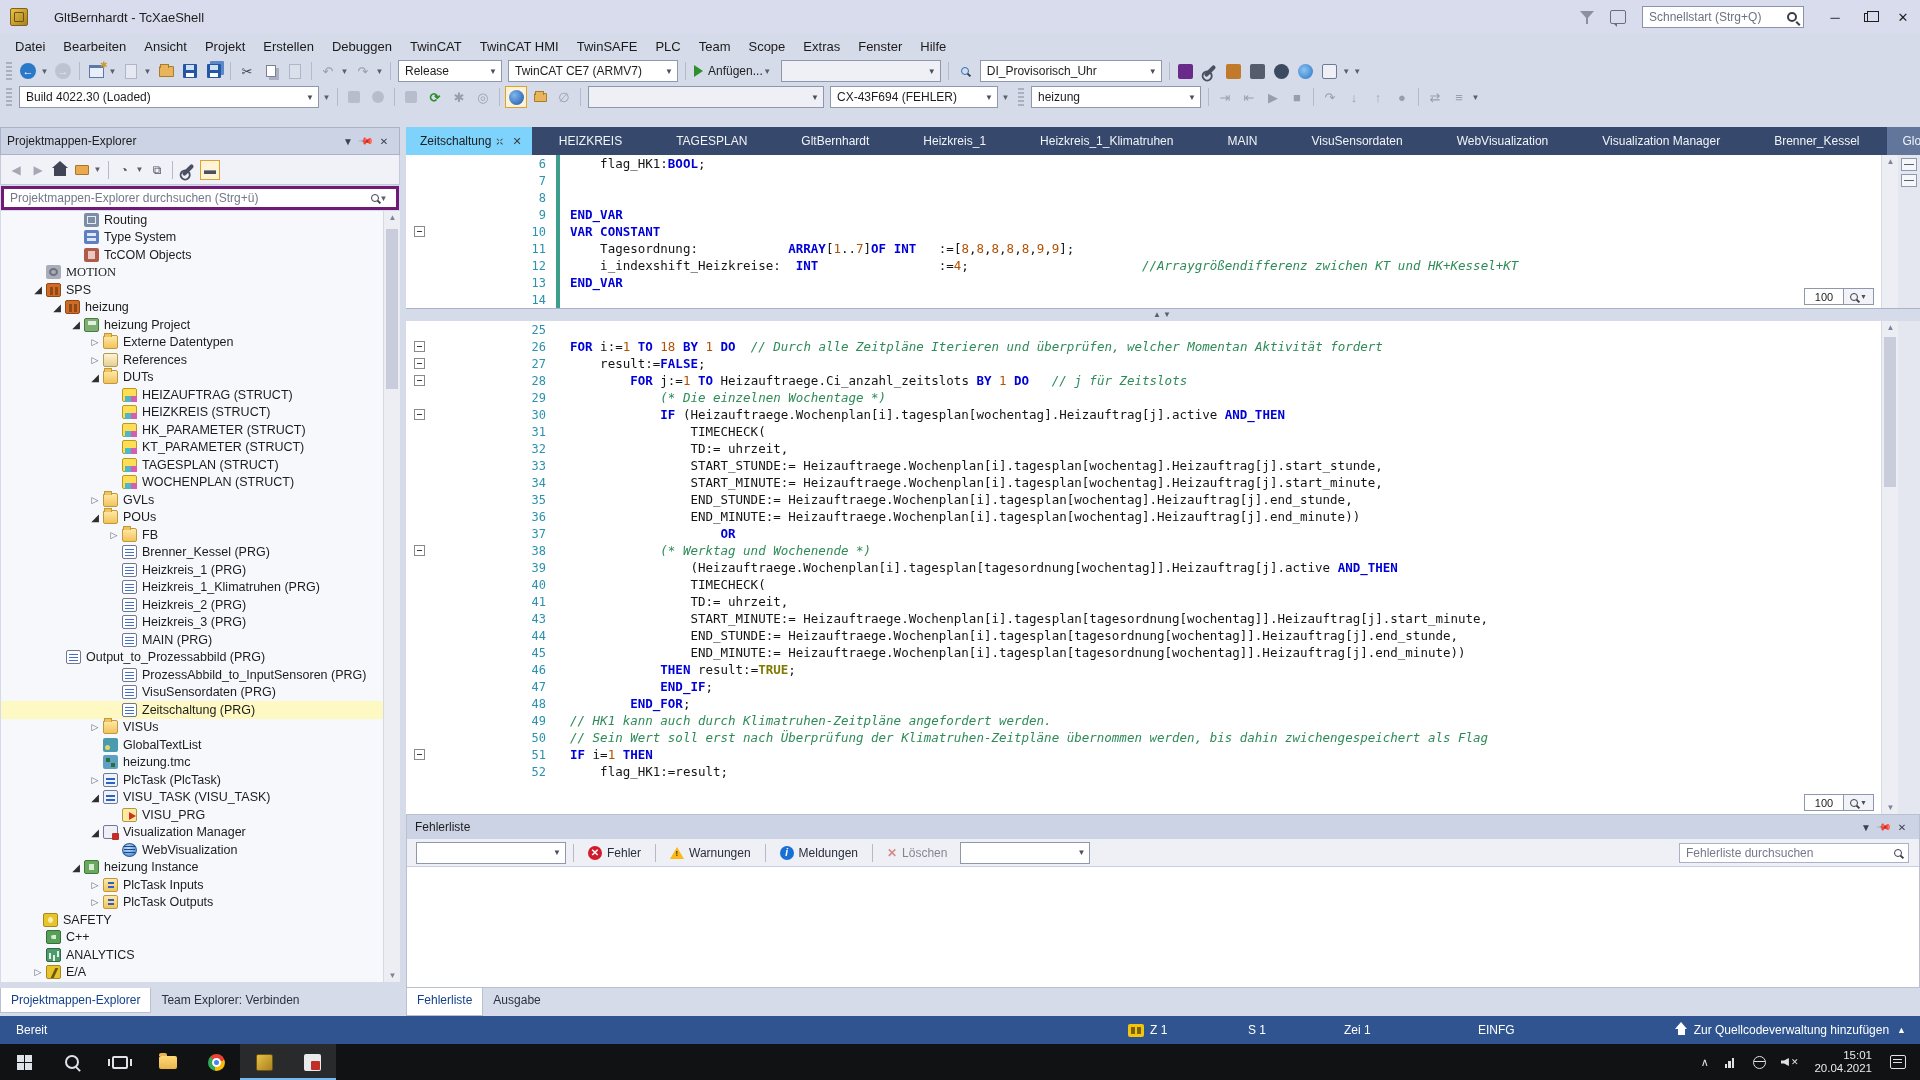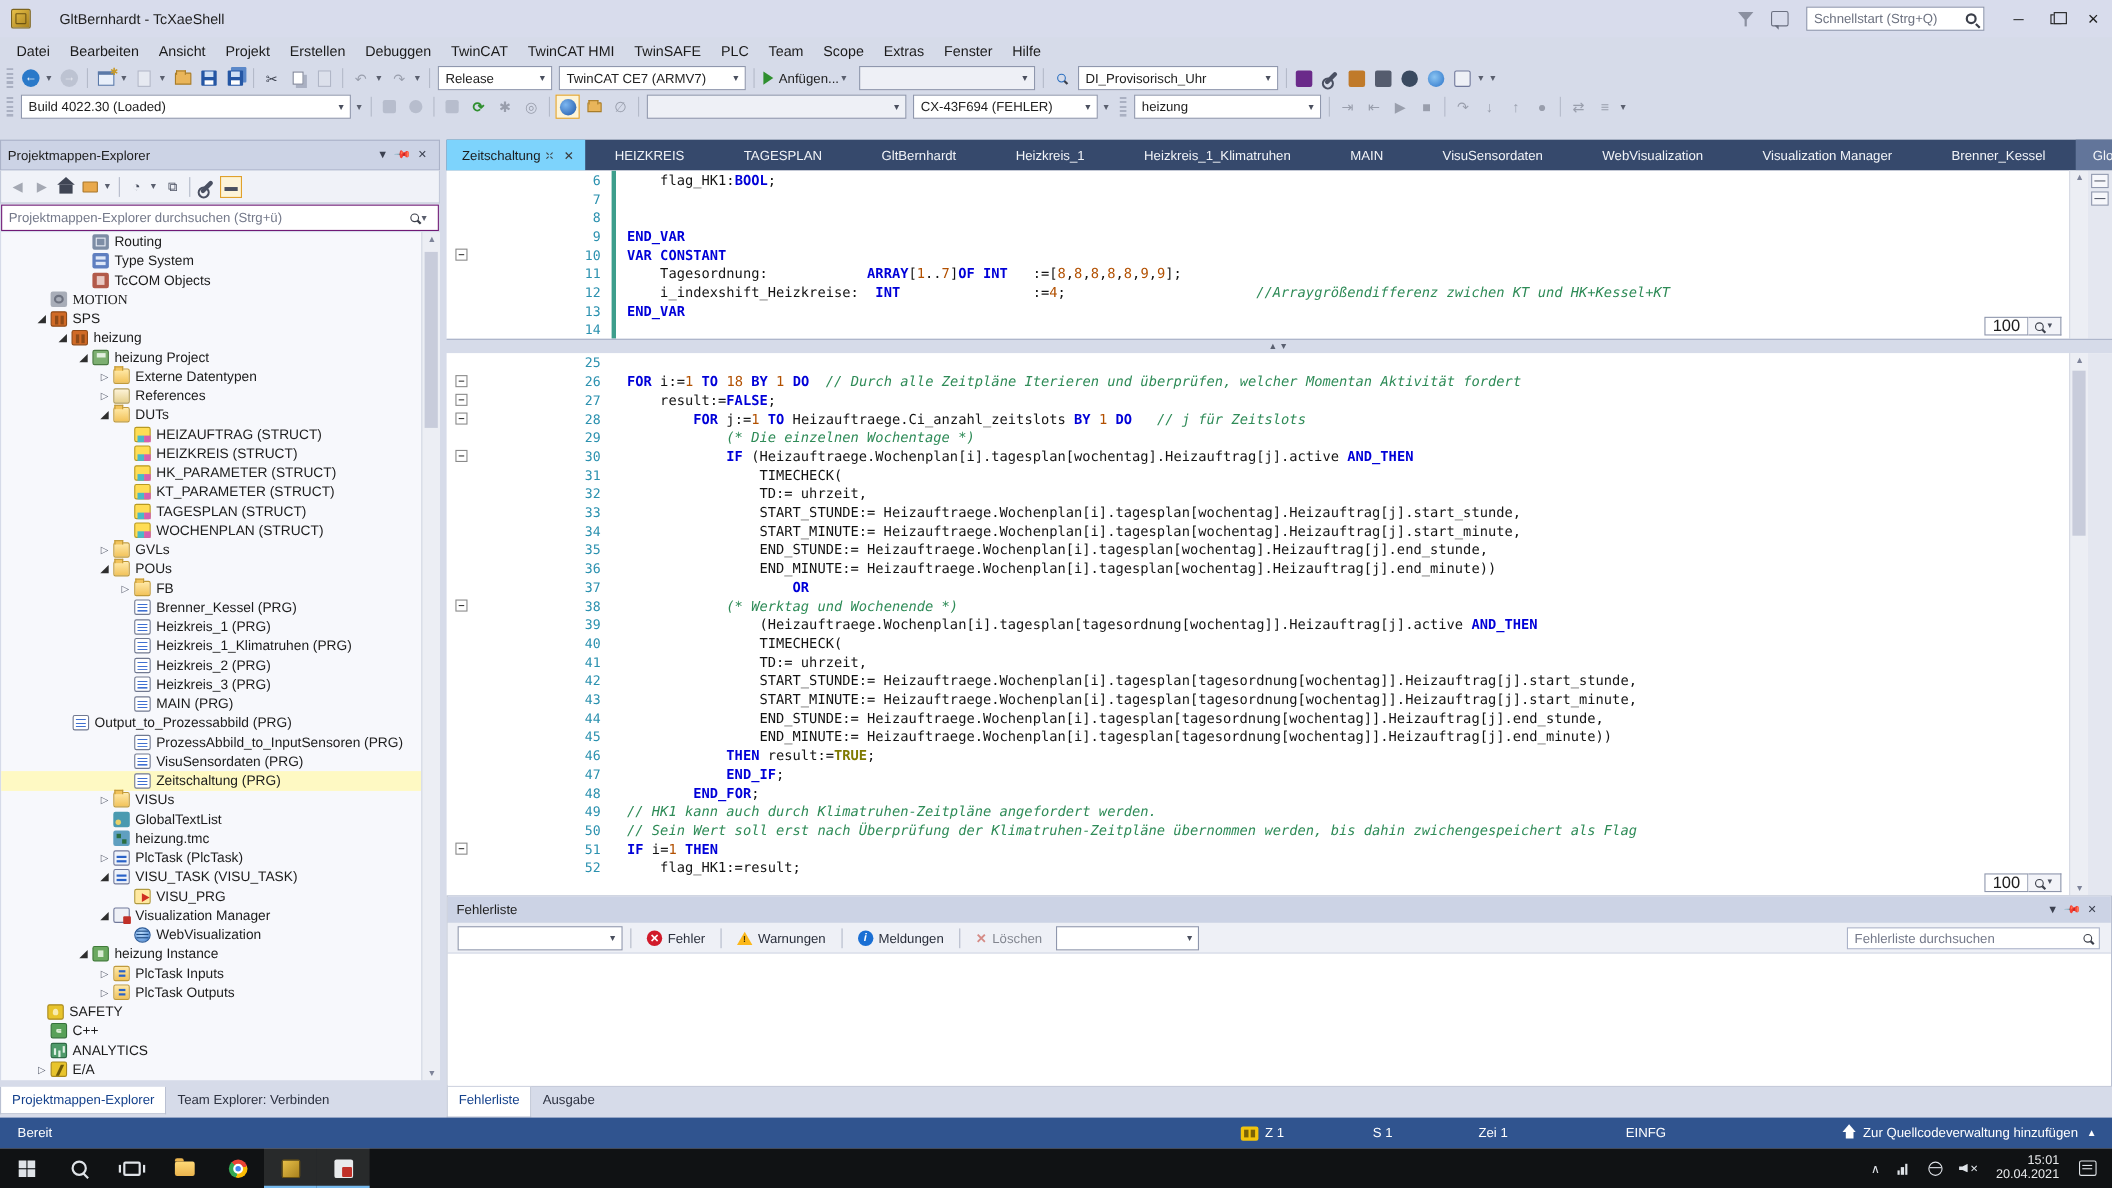--- a/index.html
+++ b/index.html
@@ -84,21 +84,21 @@
   .phbtn { width:18px; text-align:center; color:#3c4150; font-size:10px; }
   .exp-toolbar { position:absolute; left:0; top:45px; width:400px; height:30px; background:#f0f2f8;
     border:1px solid #c4cada; border-top:none; display:flex; align-items:center; padding:0 4px;}
   .eti { width:20px; height:20px; display:flex; align-items:center; justify-content:center;
     font-size:12px; color:#4a5060; margin:0 1px;}
   .home { width:12px; height:8px; background:#3f4554; position:relative; margin-top:4px;}
   .home::before{content:"";position:absolute;left:-2px;top:-7px;border-left:8px solid transparent;border-right:8px solid transparent;border-bottom:7px solid #3f4554;}
   .syncf { width:14px; height:10px; background:#e9a94c; border:1px solid #a8762a; border-radius:1px; position:relative;}
   .pressed { border:1px solid #e0a12c; background:#fdf4d8; }
   .exp-search { position:absolute; left:1px; top:76px; width:398px; height:24px; background:#fff;
-    border:1px solid #701a75; display:flex; align-items:center; padding:0 6px;}
+    border:3px solid #701a75; display:flex; align-items:center; padding:0 6px;}
   .exp-search span.ph { flex:1; font-size:12px; color:#74798a; white-space:nowrap; overflow:hidden;}
   .tree { position:absolute; left:1px; top:101px; width:382px; height:771px; background:#f7f8fc; overflow:hidden;}
   .treerail { position:absolute; right:0; top:101px; width:17px; height:771px; background:#eceef4; border-left:1px solid #d5d9e4;}
   .treerail .th { position:absolute; left:2px; top:18px; width:12px; height:160px; background:#c8ccdb; }
   .railarrow { position:absolute; left:0; width:17px; text-align:center; font-size:8px; color:#7d8399; }
   .trow { height:17.5px; display:flex; align-items:center; font-size:12.5px; color:#1c1c1c; white-space:nowrap;}
   .trow.sel { background:#fef9c3; }
   .texp { width:16px; flex:none; text-align:center; font-size:9px; color:#5a5f6e; }
   .texp.open { color:#2e2e2e; font-size:10px; }
   .ti { width:15px; height:14px; margin-right:5px; flex:none; border-radius:2px; position:relative;}
@@ -160,21 +160,21 @@
   .tk-k { color:#0000d8; font-weight:bold; }
   .tk-p { color:#141414; }
   .tk-n { color:#b25000; }
   .tk-c { color:#2e8b57; font-style:italic; }
   .tk-b { color:#7f7a00; font-weight:bold; }
   .rail { position:absolute; right:22px; top:0; bottom:0; width:17px; background:#eceef4; border-left:1px solid #d5d9e4;}
   .outerstrip { position:absolute; right:0; top:0; bottom:0; width:22px; background:#e4e7f0; }
   .splitbtn { width:16px; height:13px; border:1px solid #8f97ad; background:#f6f7fb; margin:3px auto 0; position:relative;}
   .splitbtn::after{content:"";position:absolute;left:2px;right:2px;top:5px;height:1px;background:#5a6070;}
   .zoomctl { position:absolute; right:46px; bottom:3px; display:flex; align-items:center; }
-  .zoombox { width:40px; height:17px; background:#fff; border:1px solid #8f97ad; font-size:15px;
+  .zoombox { width:40px; height:17px; background:#fff; border:1px solid #8f97ad; font-size:11px;
     display:flex; align-items:center; justify-content:center; color:#1d1d1d;}
   .zoommag { width:30px; height:17px; background:#f2f3f8; border:1px solid #8f97ad; border-left:none;
     display:flex; align-items:center; justify-content:center; gap:2px;}
   .mag.small { width:8px; height:8px; border-width:1.5px;} .mag.small::after{left:6px;top:5px;height:4px;}
 
   
   .errorlist { position:absolute; left:0; top:704px; width:1514px; height:174px; background:#fff; border:1px solid #b9c0d2;}
   .el-head { height:24px; background:#ccd3e5; display:flex; align-items:center; padding:0 8px; }
   .el-head .pt { flex:1; font-size:12px; color:#1d1d1d; }
   .el-toolbar { height:28px; background:#eef0f6; border-bottom:1px solid #c9cfe0; display:flex; align-items:center; padding:0 6px;}
@@ -871,24 +871,20 @@
             </div>
             <div class="cline">
               <span class="lnum">40</span>
               <span class="codetext"><span class="tk-p">                TIMECHECK(</span></span>
             </div>
             <div class="cline">
               <span class="lnum">41</span>
               <span class="codetext"><span class="tk-p">                TD:= uhrzeit,</span></span>
             </div>
             <div class="cline">
-              <span class="lnum">42</span>
-              <span class="codetext"><span class="tk-p">                START_STUNDE:= Heizauftraege.Wochenplan[i].tagesplan[tagesordnung[wochentag]].Heizauftrag[j].start_stunde,</span></span>
-            </div>
-            <div class="cline">
               <span class="lnum">43</span>
               <span class="codetext"><span class="tk-p">                START_MINUTE:= Heizauftraege.Wochenplan[i].tagesplan[tagesordnung[wochentag]].Heizauftrag[j].start_minute,</span></span>
             </div>
             <div class="cline">
               <span class="lnum">44</span>
               <span class="codetext"><span class="tk-p">                END_STUNDE:= Heizauftraege.Wochenplan[i].tagesplan[tagesordnung[wochentag]].Heizauftrag[j].end_stunde,</span></span>
             </div>
             <div class="cline">
               <span class="lnum">45</span>
               <span class="codetext"><span class="tk-p">                END_MINUTE:= Heizauftraege.Wochenplan[i].tagesplan[tagesordnung[wochentag]].Heizauftrag[j].end_minute))</span></span>

